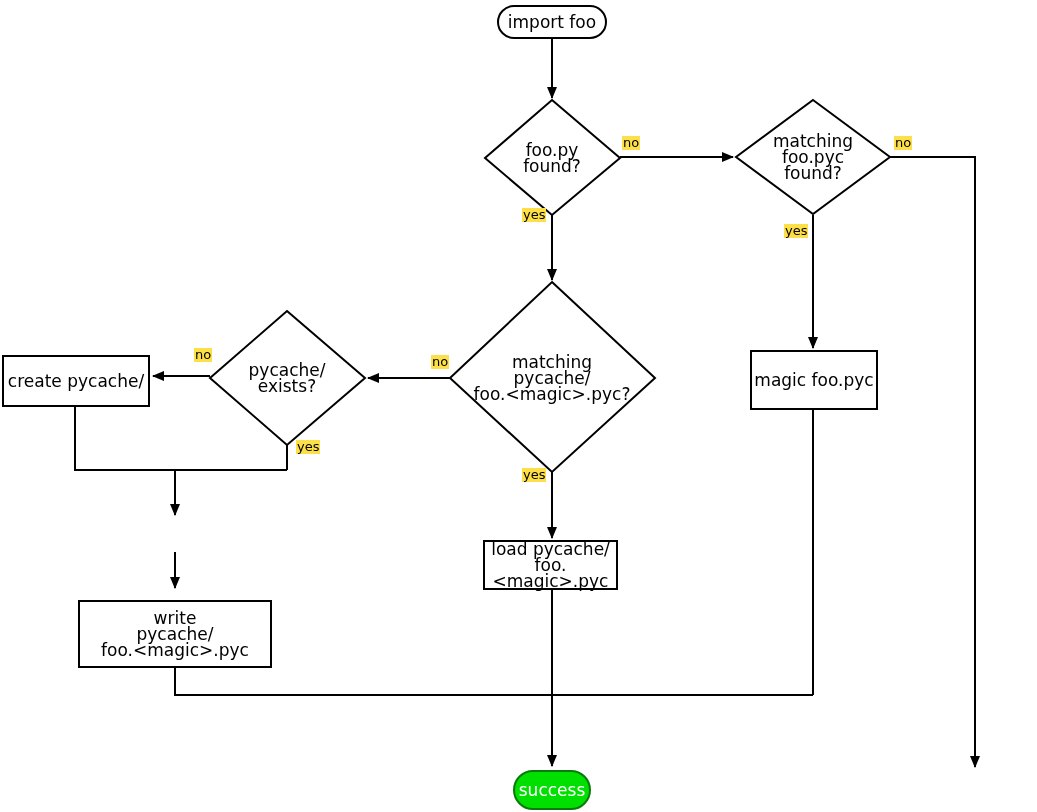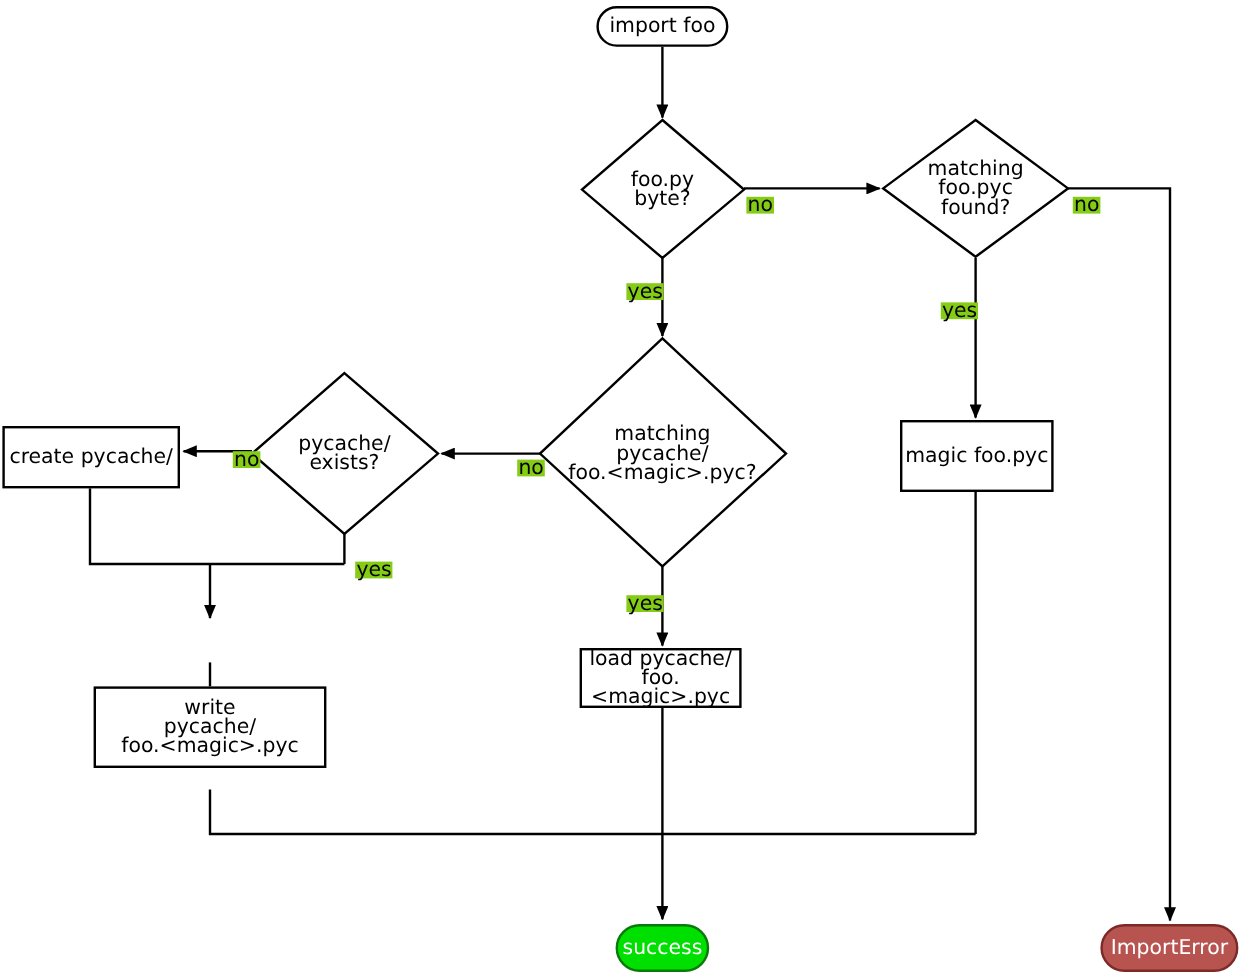--- a/index.html
+++ b/index.html
@@ -50,26 +50,25 @@
     background: #b85450;
     border-color: #7c2a28;
     color: #ffffff;
   }
   .diamond-label {
     background: transparent;
     z-index: 3;
   }
   .edge-label {
     position: absolute;
-    font-size: 17px;
+    font-size: 13px;
     line-height: 14px;
-    background: #84cc16;
+    background: #fde047;
     padding: 0 1px;
     z-index: 2;
-    margin-top: 28px;
   }
 </style>
 </head>
 <body>
 
 <div id="canvas">
 
   <svg id="wires" viewBox="0 0 1037 812" xmlns="http://www.w3.org/2000/svg">
     <defs>
       <marker id="arrow" markerUnits="userSpaceOnUse" markerWidth="12" markerHeight="10" refX="11" refY="5" viewBox="0 0 12 10" orient="auto">
@@ -118,33 +117,32 @@
     </g>
   </svg>
 
   <div class="node terminal start" style="left:497px; top:5px; width:110px; height:34px;">import foo</div>
 
   <div class="node rect" style="left:2px; top:355px; width:148px; height:52px;">create pycache/</div>
 
   <div class="node rect" style="left:750px; top:350px; width:128px; height:60px;">magic foo.pyc</div>
 
 
-  <div class="node rect" style="left:78px; top:572px; width:194px; height:68px;">write
+  <div class="node rect" style="left:78px; top:600px; width:194px; height:68px;">write
 pycache/
 foo.&lt;magic&gt;.pyc</div>
 
   <div class="node rect" style="left:483px; top:540px; width:135px; height:50px;">load pycache/
 foo.&lt;magic&gt;.pyc</div>
 
   <div class="node terminal success" style="left:513px; top:770px; width:78px; height:40px;">success</div>
 
-  <div class="node terminal error" style="left:917px; top:770px; width:115px; height:40px;">ImportError</div>
 
   <div class="node diamond-label" style="left:492px; top:138px; width:120px; height:40px;">foo.py
-byte?</div>
+found?</div>
 
   <div class="node diamond-label" style="left:753px; top:133px; width:120px; height:48px;">matching
 foo.pyc
 found?</div>
 
   <div class="node diamond-label" style="left:472px; top:354px; width:160px; height:48px;">matching
 pycache/
 foo.&lt;magic&gt;.pyc?</div>
 
   <div class="node diamond-label" style="left:227px; top:362px; width:120px; height:32px;">pycache/

